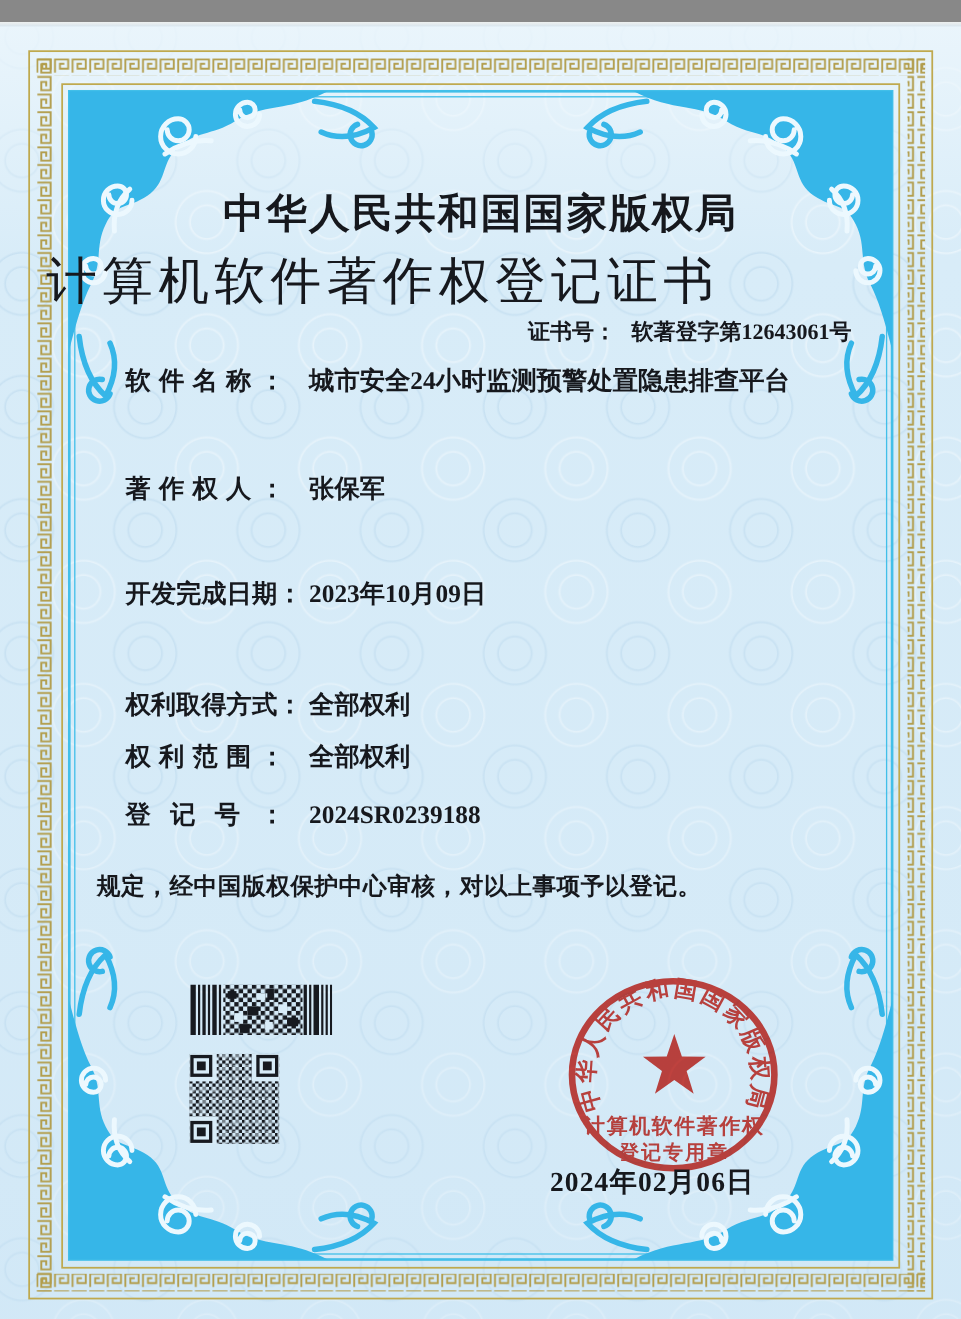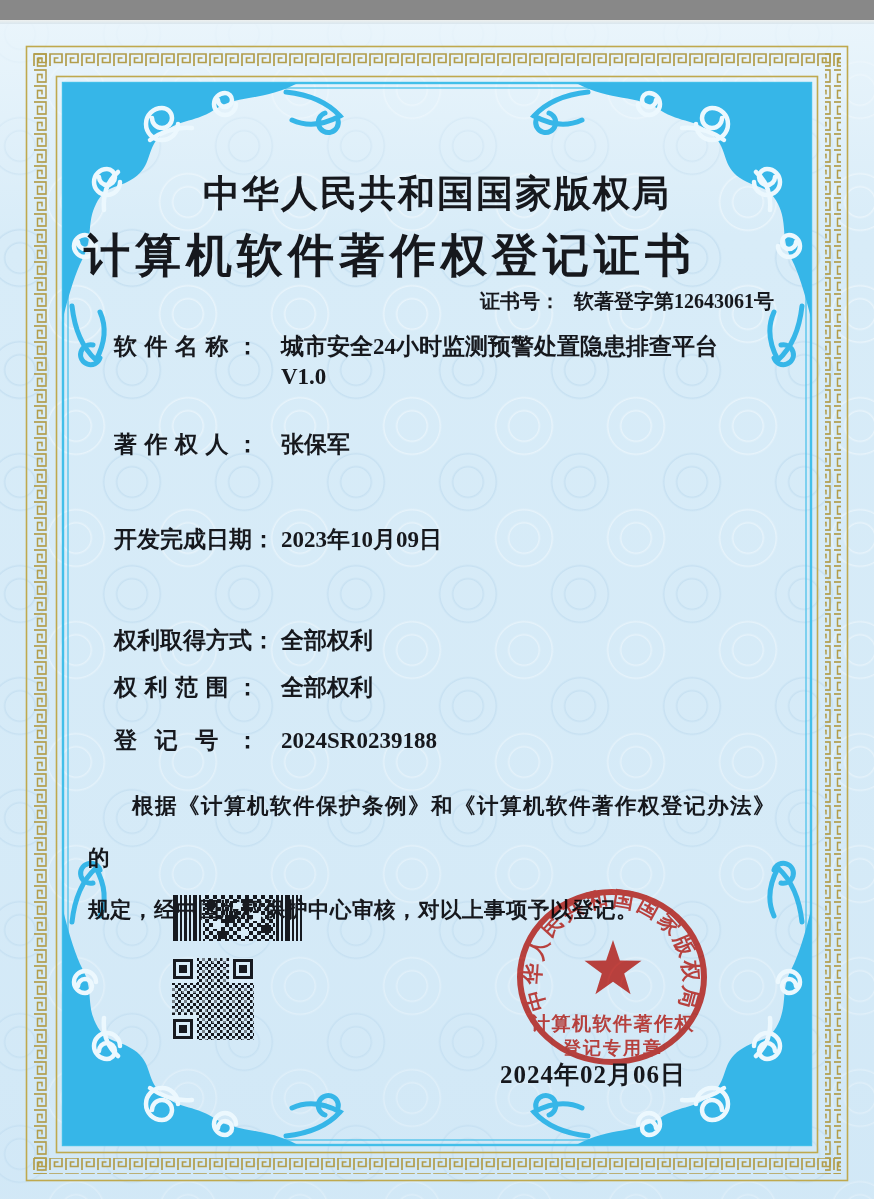--- a/index.html
+++ b/index.html
@@ -17,22 +17,22 @@
     margin-top:20px;
   }
   .frame-svg{position:absolute;left:0;top:0;}
   .photo-edge-top{position:absolute;left:0;top:0;width:100%;height:4px;background:linear-gradient(180deg,#eef1f0,#d9e6ee);}
   .photo-edge-bottom{position:absolute;left:0;bottom:0;width:100%;height:13px;background:linear-gradient(180deg,#c4c1bc,#aeaba6);}
   .authority{
     position:absolute;left:0;top:149px;width:874px;text-align:center;
     font-size:37px;font-weight:700;letter-spacing:2px;white-space:nowrap;
   }
   .cert-title{
-    position:absolute;left:0;top:205px;width:696px;text-align:right;
-    font-size:46px;font-weight:700;letter-spacing:5px;white-space:nowrap;
+    position:absolute;left:0;top:205px;width:696px;text-align:center;
+    font-size:46px;font-weight:400;letter-spacing:5px;white-space:nowrap;
   }
   .cert-no{
     position:absolute;top:268px;right:100px;font-size:20px;font-weight:700;white-space:nowrap;
   }
   .cert-no .gap{display:inline-block;width:14px;}
   .field{position:absolute;left:114px;white-space:nowrap;font-size:23px;font-weight:700;line-height:30px;}
   .flabel{display:inline-block;width:145px;text-align:justify;text-align-last:justify;vertical-align:top;}
   .fvalue{display:inline-block;margin-left:22px;vertical-align:top;}
   .fvalue .v2{display:block;}
   .statement{position:absolute;left:88px;top:760px;width:706px;font-size:21.5px;font-weight:700;line-height:52px;}
@@ -94,40 +94,39 @@
   </svg>
 
   <div class="authority">中华人民共和国国家版权局</div>
   <div class="cert-title">计算机软件著作权登记证书</div>
 
   <div class="cert-no">
     <span>证书号：</span><span class="gap"></span><span>软著登字第12643061号</span>
   </div>
 
   <div class="field" style="top:312px">
-    <span class="flabel">软件名称：</span><span class="fvalue"><span>城市安全24小时监测预警处置隐患排查平台</span><span class="v2">V1.0</span></span>
+    <span class="flabel">软件名称：</span><span class="fvalue"><span>城市安全24小时监测预警处置隐患排查平台</span></span>
   </div>
   <div class="field" style="top:410px">
     <span class="flabel">著作权人：</span><span class="fvalue">张保军</span>
   </div>
   <div class="field" style="top:505px">
     <span class="flabel">开发完成日期：</span><span class="fvalue">2023年10月09日</span>
   </div>
   <div class="field" style="top:606px">
     <span class="flabel">权利取得方式：</span><span class="fvalue">全部权利</span>
   </div>
   <div class="field" style="top:653px">
     <span class="flabel">权利范围：</span><span class="fvalue">全部权利</span>
   </div>
   <div class="field" style="top:706px">
     <span class="flabel">登记号：</span><span class="fvalue">2024SR0239188</span>
   </div>
 
   <div class="statement">
-    <div class="ln1">根据《计算机软件保护条例》和《计算机软件著作权登记办法》的</div>
     <div class="ln2">规定，经中国版权保护中心审核，对以上事项予以登记。</div>
   </div>
 
   <svg class="graphic" style="left:173px;top:875px" width="129" height="46" viewBox="0 0 129 46" aria-hidden="true">
     <defs>
       <pattern id="bk2d" width="8" height="8" patternUnits="userSpaceOnUse">
         <rect x="0" y="0" width="4" height="4" fill="#171a20"></rect>
         <rect x="4" y="4" width="4" height="4" fill="#171a20"></rect>
       </pattern>
     </defs>

